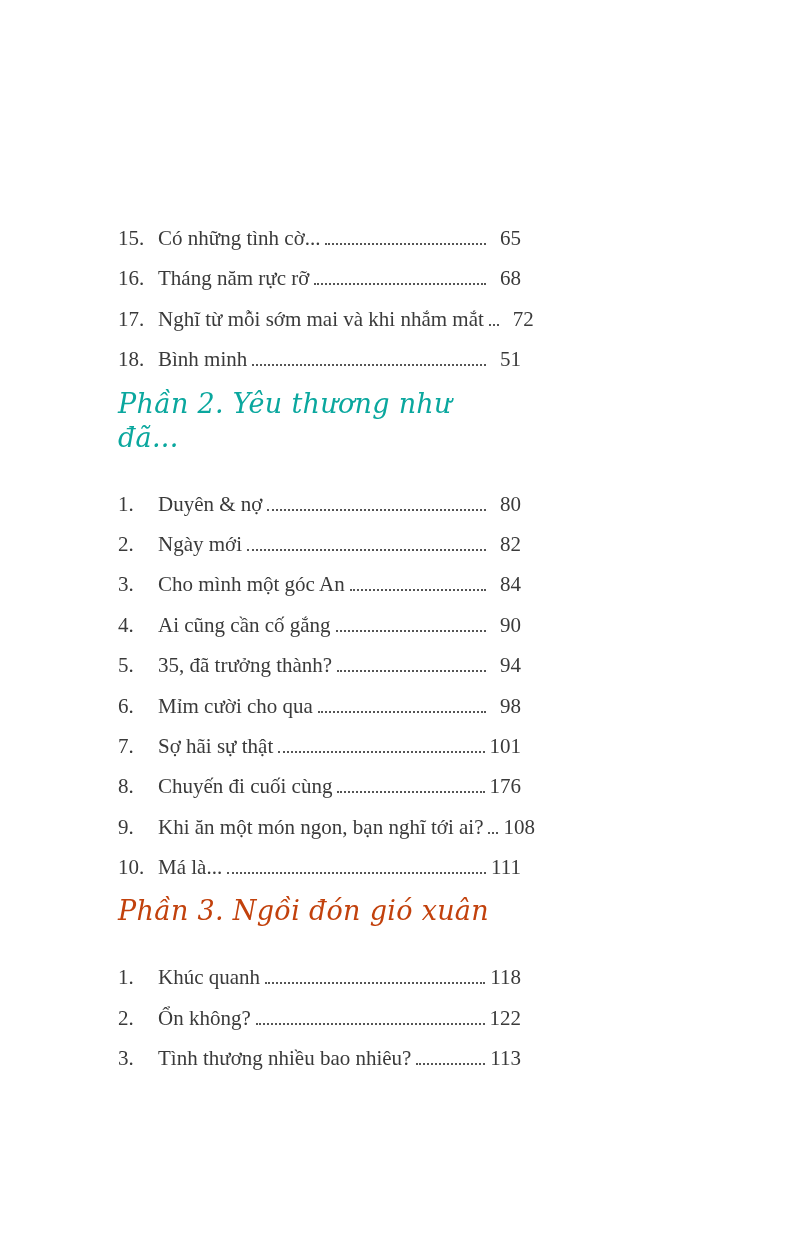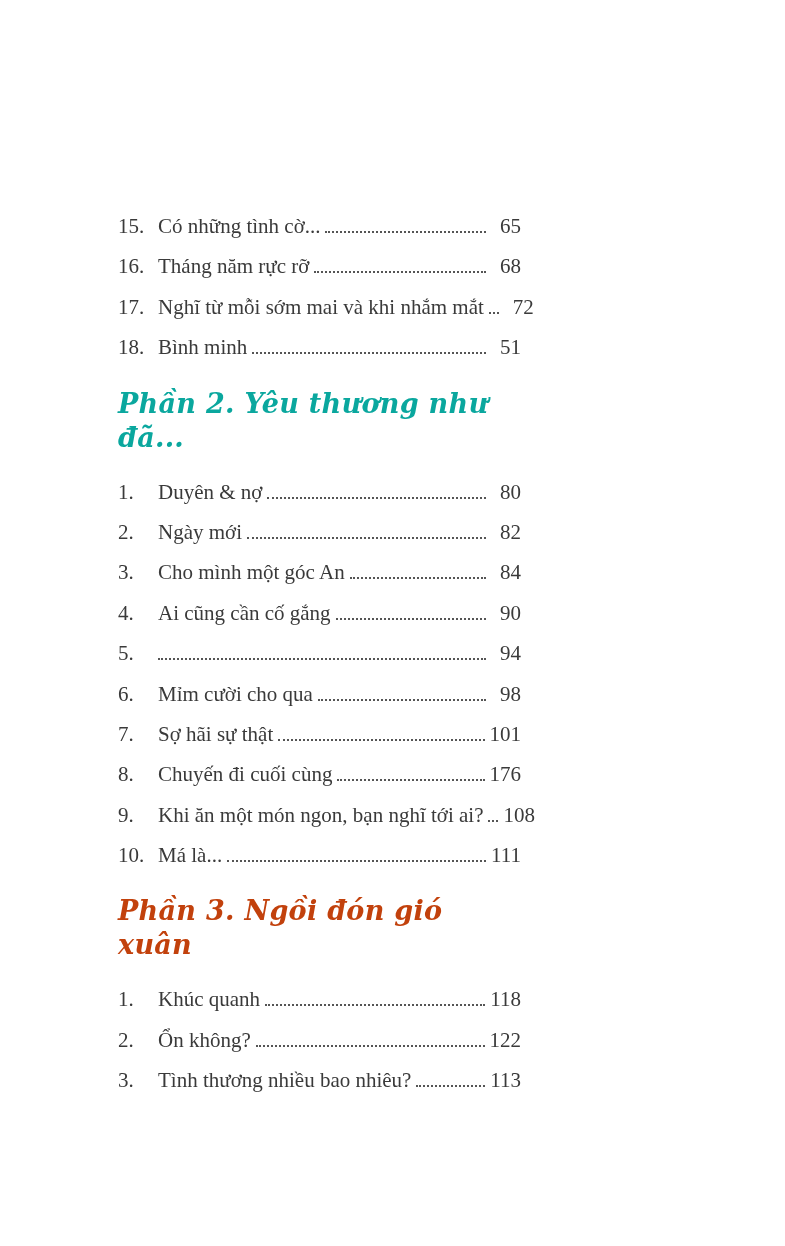--- a/index.html
+++ b/index.html
@@ -42,25 +42,26 @@
     min-width: 10px;
     height: 0.05em;
     border-bottom: 2.4px dotted #555555;
     margin-right: 5px;
     overflow: hidden;
   }
   .entry-page {
     flex: none;
     min-width: 30px;
     text-align: right;
+    margin-top: 12px;
   }
   .section-heading {
     font-family: "DejaVu Serif", serif;
     font-style: italic;
-    font-weight: bold;
+    font-weight: normal;
     font-size: 27px;
     line-height: 34px;
     letter-spacing: 0.3px;
     margin: 19px 0 17px 0;
   }
 </style>
 </head>
 <body>
 
 <div class="page">
@@ -109,20 +110,21 @@
         <span class="entry-page">84</span>
       </div>
       <div class="toc-entry">
         <span class="entry-number">4.</span>
         <span class="entry-title">Ai cũng cần cố gắng</span>
         <span class="entry-dots"></span>
         <span class="entry-page">90</span>
       </div>
       <div class="toc-entry">
         <span class="entry-number">5.</span>
+        <span class="entry-title">35, đã trưởng thành?</span>
         <span class="entry-dots"></span>
         <span class="entry-page">94</span>
       </div>
       <div class="toc-entry">
         <span class="entry-number">6.</span>
         <span class="entry-title">Mỉm cười cho qua</span>
         <span class="entry-dots"></span>
         <span class="entry-page">98</span>
       </div>
       <div class="toc-entry">

